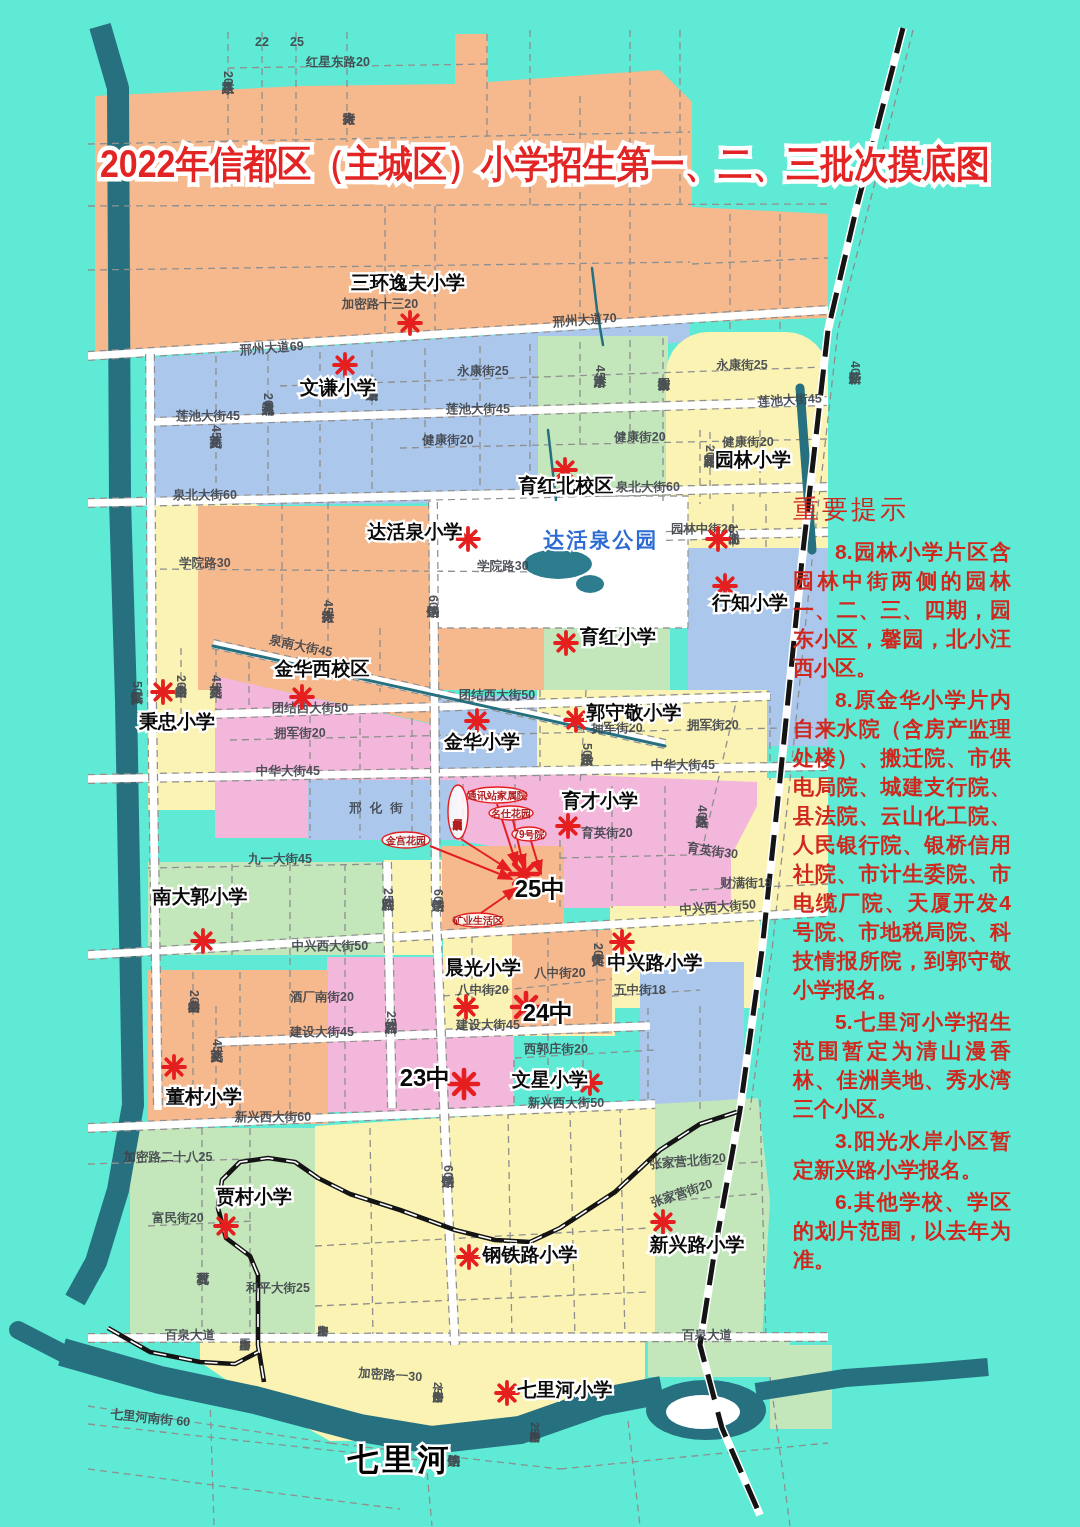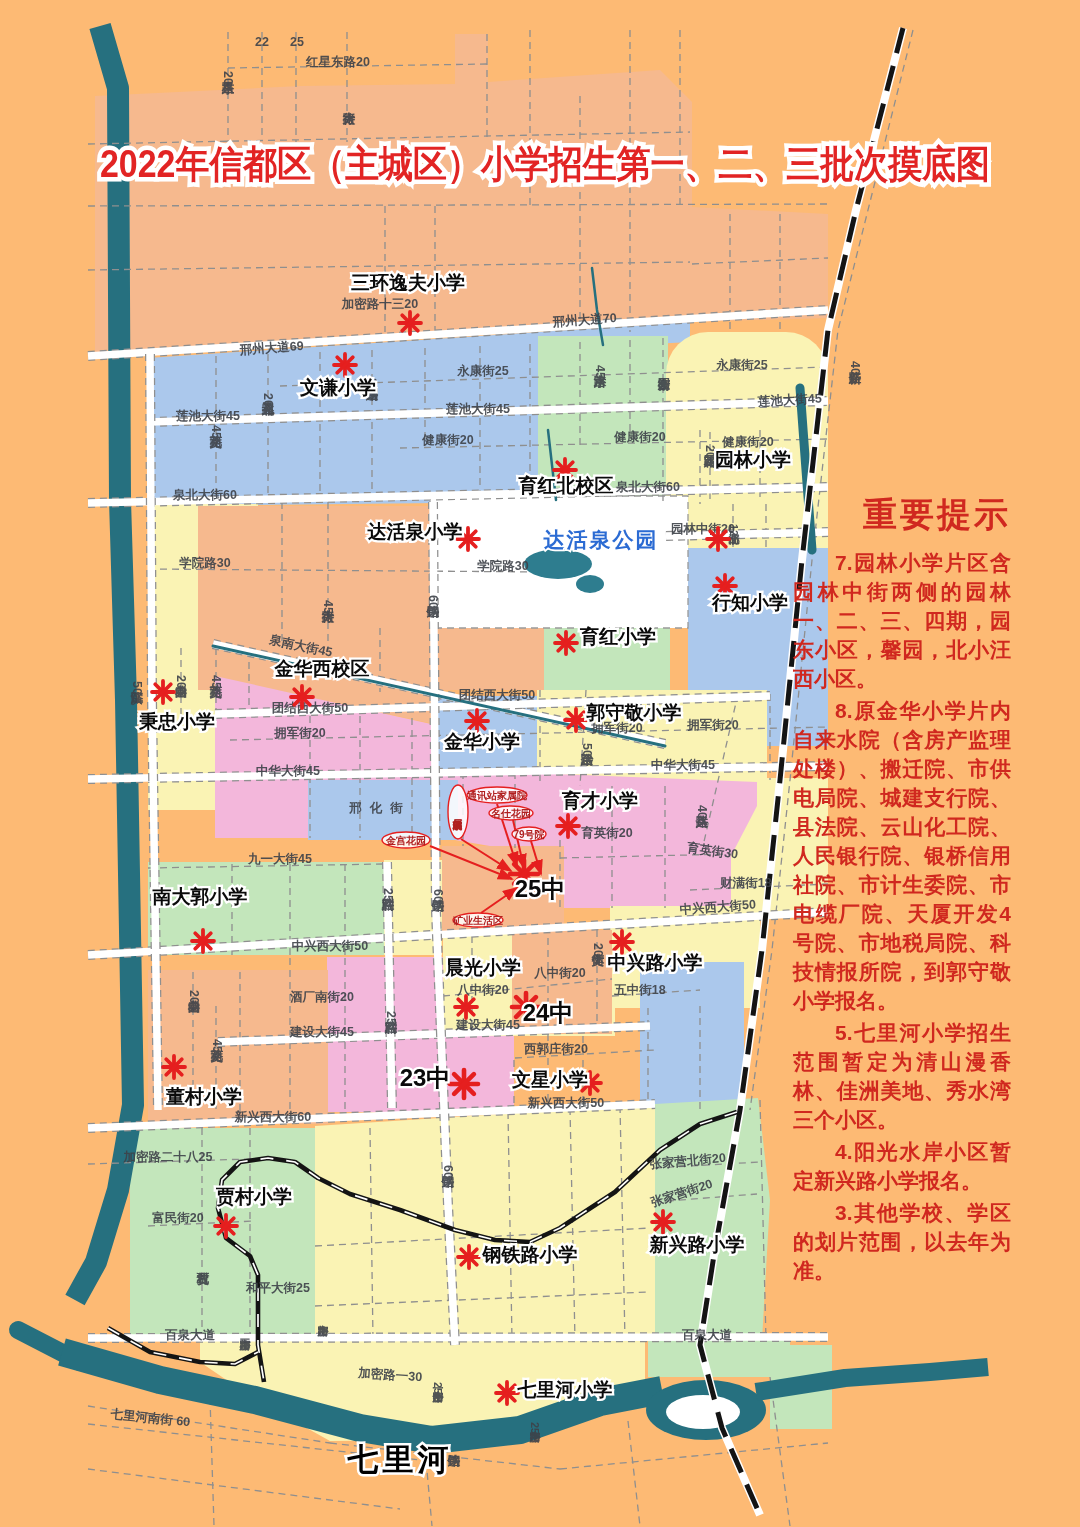--- a/index.html
+++ b/index.html
@@ -1,20 +1,20 @@
 <!DOCTYPE html>
 <html><head>
 <meta charset="utf-8">
 <style>
   html,body{margin:0;padding:0;background:#fff;}
-  .stage{position:relative;width:1080px;height:1527px;background:#fdba74;overflow:hidden;
+  .stage{position:relative;width:1080px;height:1527px;background:#5eead4;overflow:hidden;
          font-family:"Liberation Sans","DejaVu Sans",sans-serif;}
   #map-svg{position:absolute;left:0;top:0;width:1080px;height:1527px;}
   .notice{position:absolute;left:793px;top:492px;width:218px;color:#d0281f;}
-  .notice-h{font-size:34px;font-weight:700;letter-spacing:3px;text-align:right;margin:0 0 10px 0;}
+  .notice-h{font-size:26px;font-weight:400;letter-spacing:3px;text-align:left;margin:0 0 10px 0;}
   .notice-body p{margin:0 0 3px 0;text-indent:2em;font-size:21px;line-height:29px;
                  font-weight:700;text-align:justify;}
 </style>
 </head>
 <body>
 
 <div class="stage">
   <svg id="map-svg" viewBox="0 0 1080 1527">
       <defs>
         <marker id="arw" markerWidth="9" markerHeight="8" refX="7" refY="3" orient="auto">
@@ -481,20 +481,20 @@
           <line x1="514.778174593052" y1="1385.221825406948" x2="499.22182540694797" y2="1400.778174593052" stroke="#E51F1F" stroke-width="3.8" stroke-linecap="round"></line>
           <text x="565" y="1396" text-anchor="middle" font-size="19" font-weight="800" fill="#0A0A0A" stroke="#fff" stroke-width="4.5" paint-order="stroke">七里河小学</text>
         </g>
       </g>
       <text x="400" y="1470" text-anchor="middle" font-size="31" font-weight="800" fill="#000" stroke="#fff" stroke-width="5" paint-order="stroke" letter-spacing="4px">七里河</text>
       <text x="545" y="177" text-anchor="middle" font-size="38" font-weight="900" fill="#E22424" stroke="#fff" stroke-width="9" paint-order="stroke" textLength="890" lengthAdjust="spacingAndGlyphs">2022年信都区（主城区）小学招生第一、二、三批次摸底图</text>
     </svg>
   <div class="notice">
     <div class="notice-h">重要提示</div>
     <div class="notice-body" id="notice-body">
-        <p>7.园林小学片区含园林中街两侧的园林一、二、三、四期，园东小区，馨园，北小汪西小区。</p>
+        <p>8.园林小学片区含园林中街两侧的园林一、二、三、四期，园东小区，馨园，北小汪西小区。</p>
         <p>8.原金华小学片内自来水院（含房产监理处楼）、搬迁院、市供电局院、城建支行院、县法院、云山化工院、人民银行院、银桥信用社院、市计生委院、市电缆厂院、天厦开发4号院、市地税局院、科技情报所院，到郭守敬小学报名。</p>
         <p>5.七里河小学招生范围暂定为清山漫香林、佳洲美地、秀水湾三个小区。</p>
-        <p>4.阳光水岸小区暂定新兴路小学报名。</p>
-        <p>3.其他学校、学区的划片范围，以去年为准。</p>
+        <p>3.阳光水岸小区暂定新兴路小学报名。</p>
+        <p>6.其他学校、学区的划片范围，以去年为准。</p>
       </div>
   </div>
 </div>
 
 </body></html>

